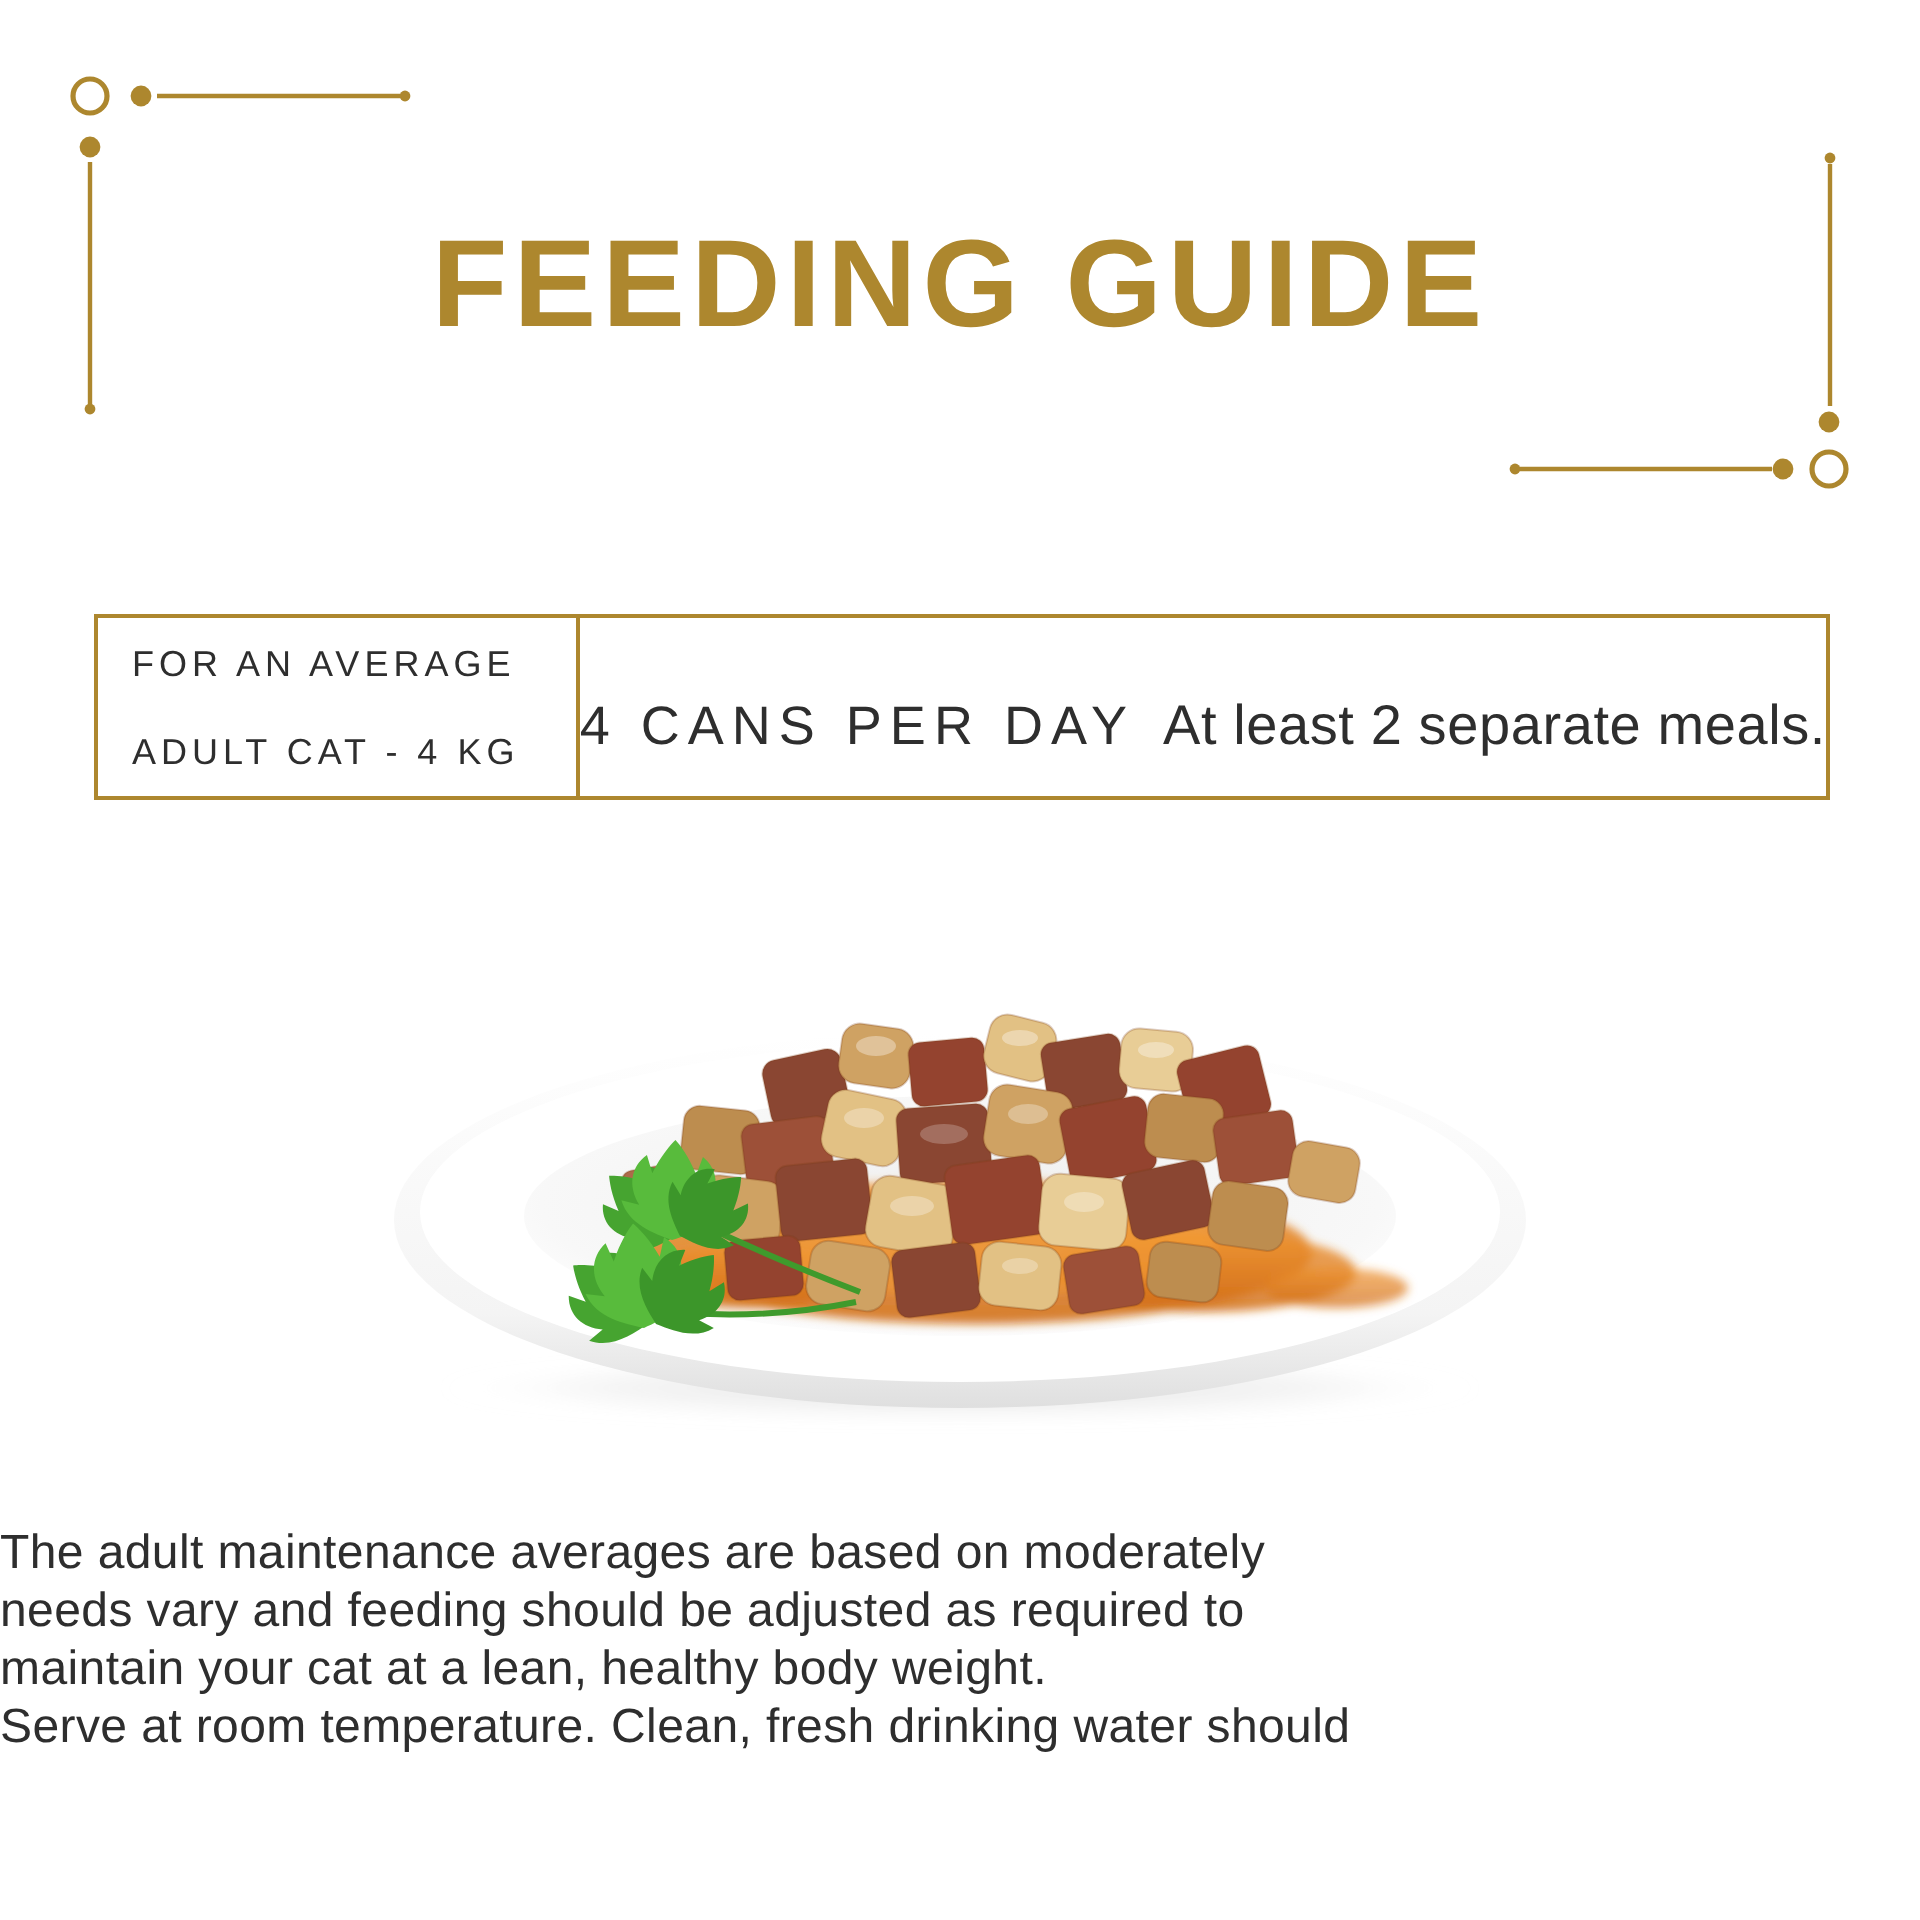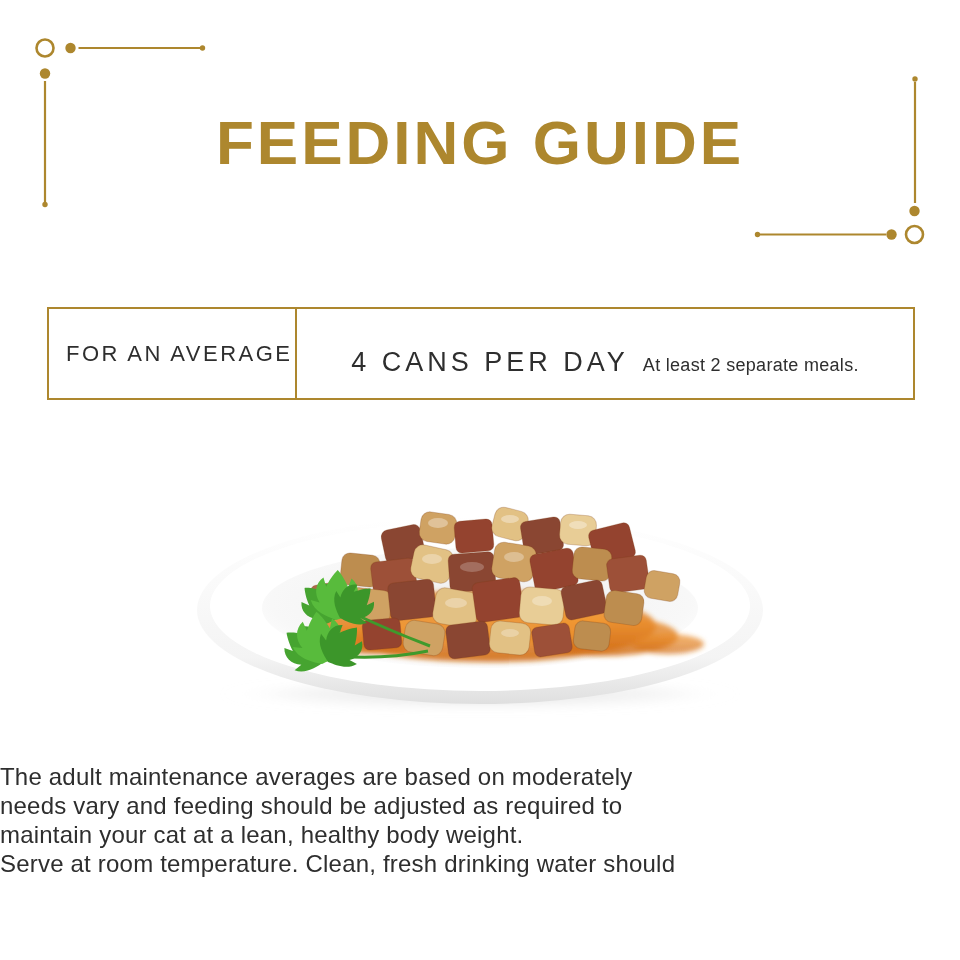--- a/index.html
+++ b/index.html
@@ -33,30 +33,30 @@
   .feeding-table{
     position:absolute;left:47px;top:307px;width:868px;height:93px;
     box-sizing:border-box;border:2px solid var(--accent-gold);
     display:flex;background:#ffffff;
   }
   .cell-subject{
     width:248px;box-sizing:border-box;
     border-right:2px solid var(--accent-gold);
     display:flex;flex-direction:column;justify-content:center;
     padding-left:17px;
-    font-size:22px;line-height:28px;letter-spacing:2.5px;
+    font-size:18px;line-height:28px;letter-spacing:2.5px;
     color:var(--text-dark);
     gap:16px;
   }
   .cell-amount{
     flex:1;display:flex;align-items:center;justify-content:center;margin-top:18px;
   }
   .amount-row{display:flex;align-items:baseline;gap:14px;white-space:nowrap;}
   .amount-main{font-size:27px;letter-spacing:4px;color:var(--text-dark);}
-  .amount-note{font-size:18px;letter-spacing:0.3px;color:var(--text-dark);}
+  .amount-note{font-size:28px;letter-spacing:0.3px;color:var(--text-dark);}
 
   .plate-wrap{position:absolute;left:178px;top:498px;width:604px;height:226px;}
 
   .footnote{
     position:absolute;left:0;top:762px;width:960px;
     text-align:left;
     font-size:24px;line-height:29px;letter-spacing:0.2px;
     color:var(--text-dark);
   }
 </style>
@@ -81,20 +81,21 @@
   <circle class="orn-fill" cx="7.5" cy="164.5" r="2.7"></circle>
   <line class="orn-line" x1="10" y1="164.5" x2="136" y2="164.5"></line>
   <circle class="orn-fill" cx="141.5" cy="164.5" r="5.2"></circle>
 </svg>
 
 <div class="page-title">FEEDING GUIDE</div>
 
 <div class="feeding-table">
   <div class="cell-subject">
     <span>FOR AN AVERAGE</span>
+    <span>ADULT CAT - 4 KG</span>
   </div>
   <div class="cell-amount">
     <div class="amount-row">
       <span class="amount-main">4 CANS PER DAY</span>
       <span class="amount-note">At least 2 separate meals.</span>
     </div>
   </div>
 </div>
 
 <div class="plate-wrap">

